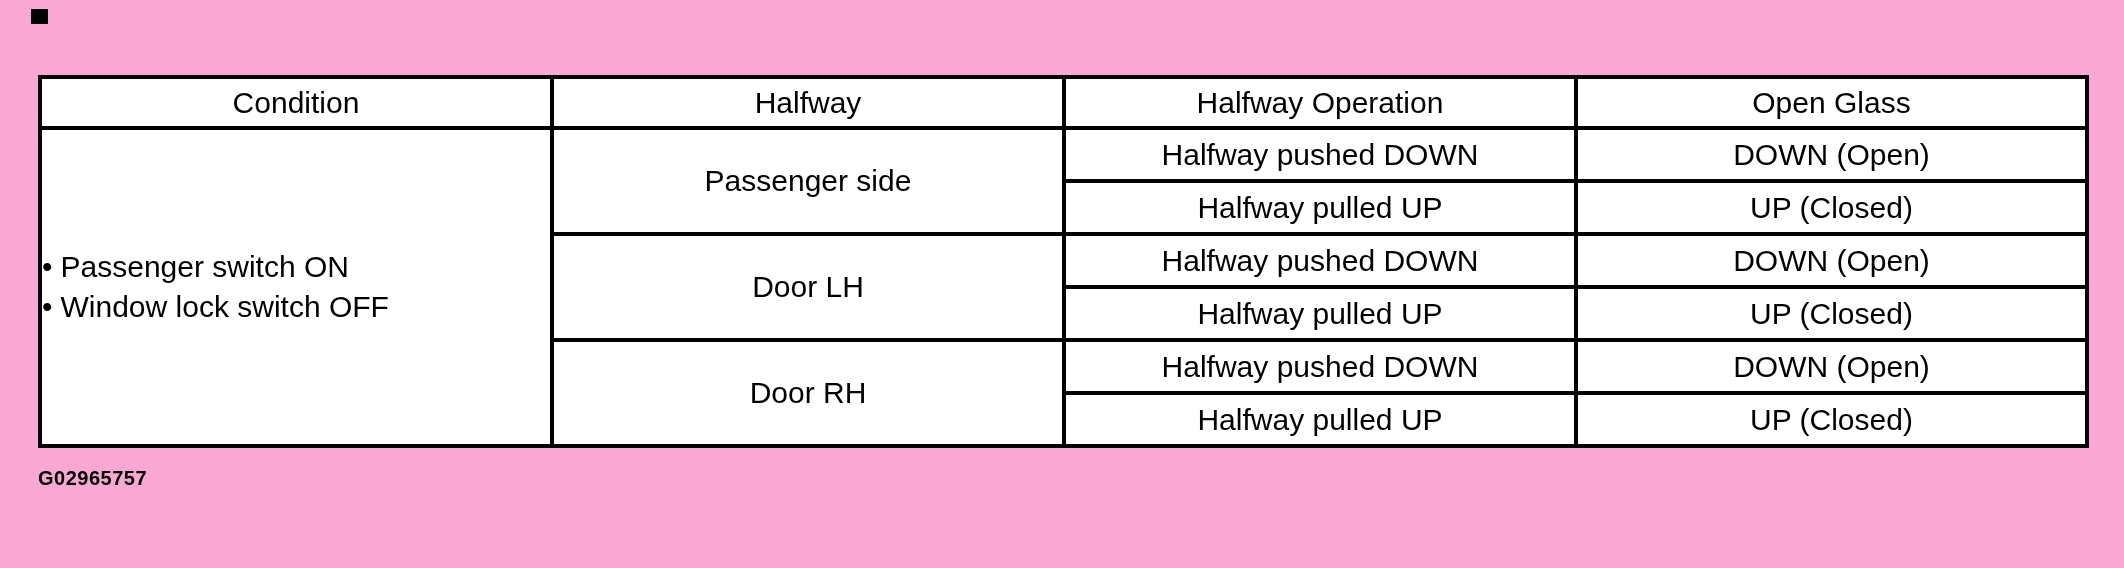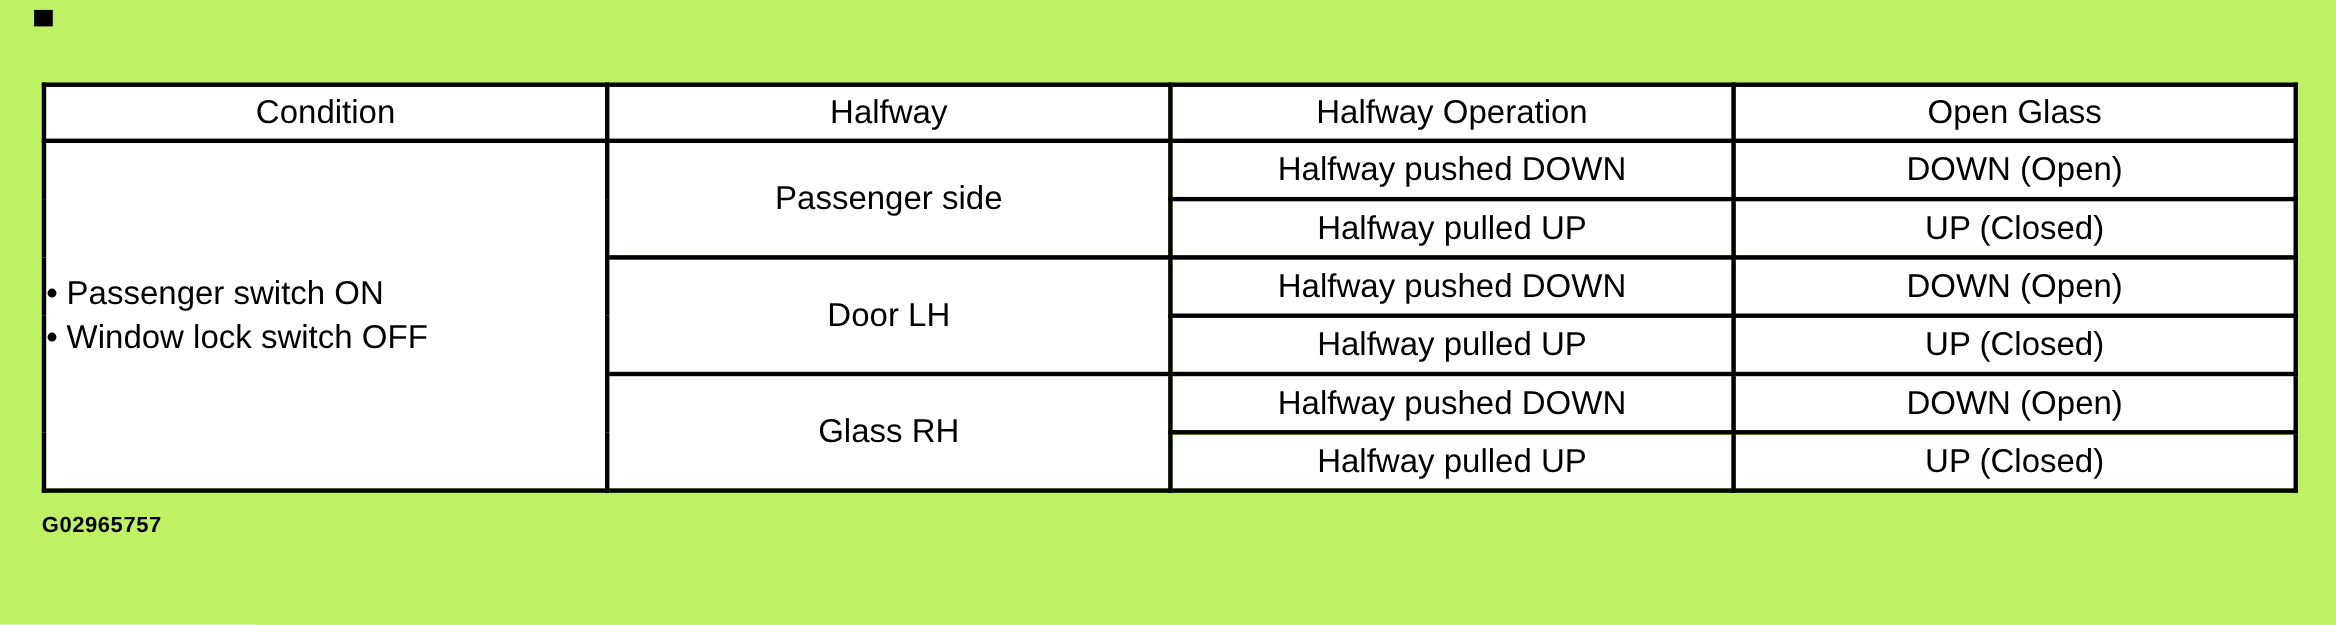--- a/index.html
+++ b/index.html
@@ -4,21 +4,21 @@
 <style>
   html, body {
     margin: 0;
     padding: 0;
     background: #ffffff;
   }
   .canvas {
     position: relative;
     width: 2124px;
     height: 568px;
-    background: #bef264;
+    background: #f9a8d4;
     font-family: "Liberation Sans", sans-serif;
     color: #000000;
     overflow: hidden;
   }
   .stray-mark {
     position: absolute;
     left: 31px;
     top: 9px;
     width: 17px;
     height: 15px;
@@ -122,21 +122,21 @@
       <tr>
         <td rowspan="2">Door LH</td>
         <td>Halfway pushed DOWN</td>
         <td>DOWN (Open)</td>
       </tr>
       <tr>
         <td>Halfway pulled UP</td>
         <td>UP (Closed)</td>
       </tr>
       <tr>
-        <td rowspan="2">Glass RH</td>
+        <td rowspan="2">Door RH</td>
         <td>Halfway pushed DOWN</td>
         <td>DOWN (Open)</td>
       </tr>
       <tr>
         <td>Halfway pulled UP</td>
         <td>UP (Closed)</td>
       </tr>
     </tbody>
   </table>
 

